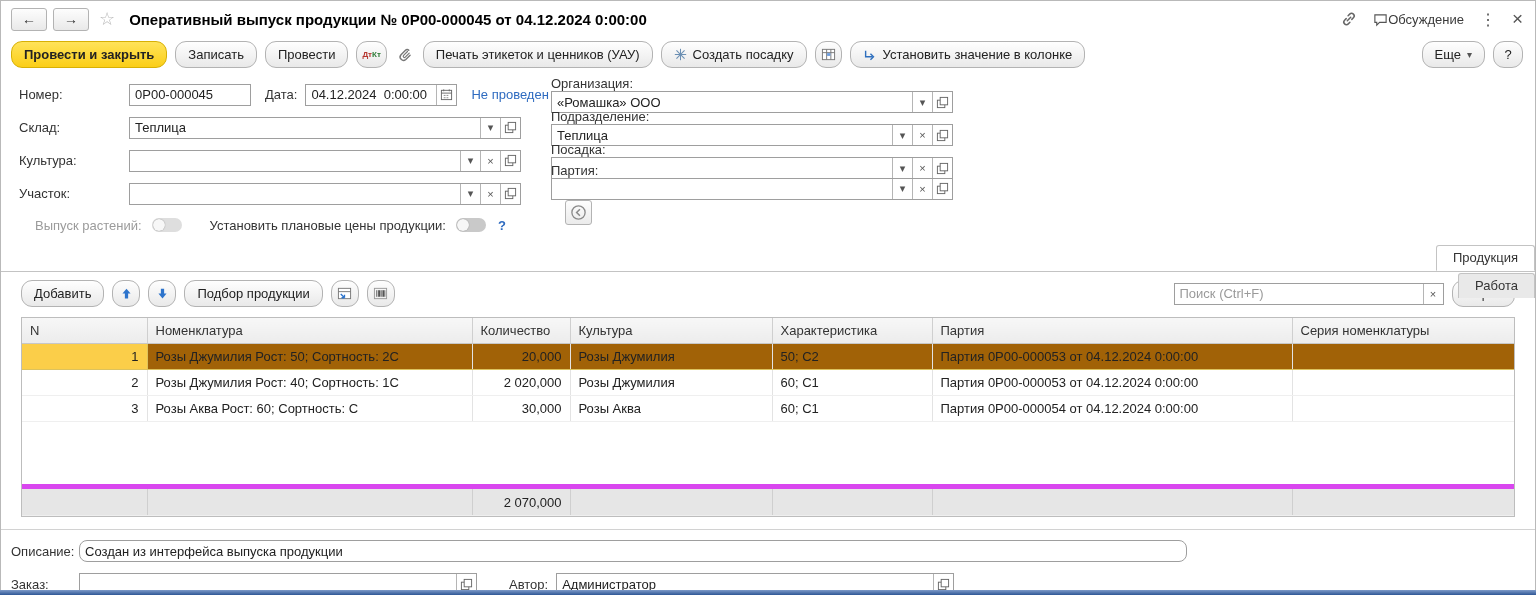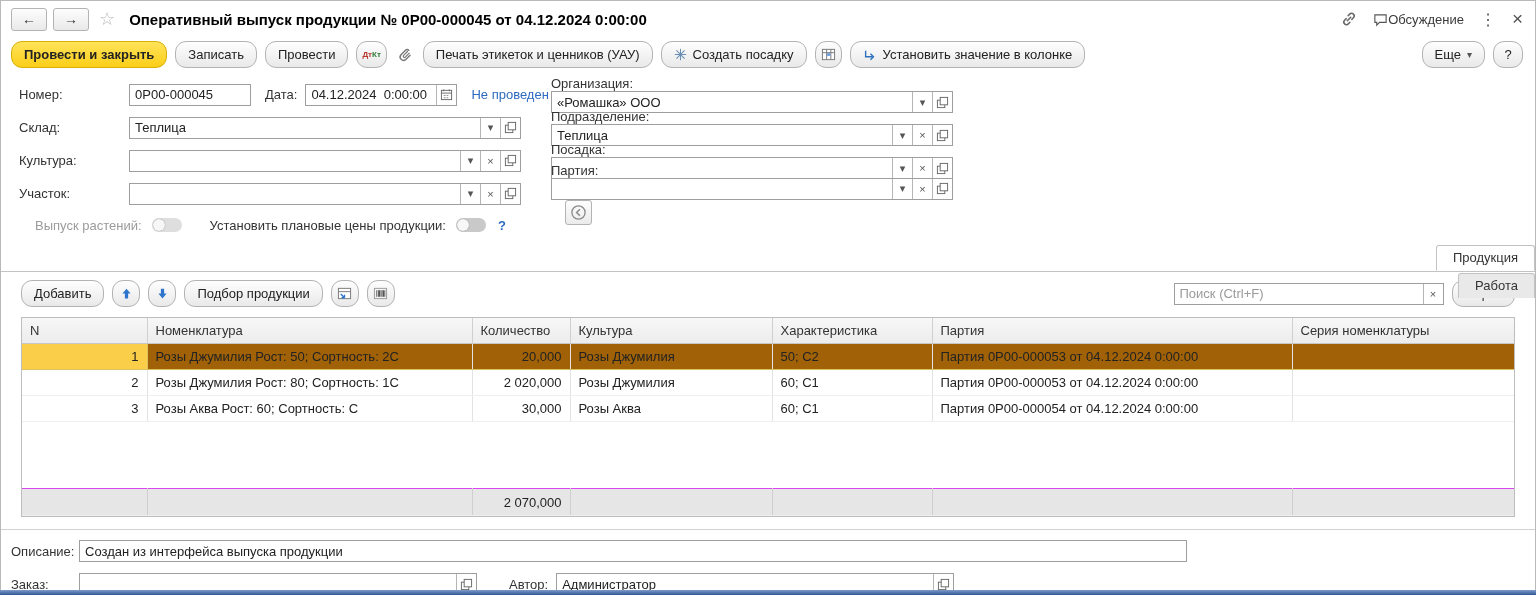--- a/index.html
+++ b/index.html
@@ -78,27 +78,27 @@
   col.c-n{width:125px;} col.c-nom{width:325px;} col.c-qty{width:98px;} col.c-cul{width:202px;}
   col.c-char{width:160px;} col.c-batch{width:360px;} col.c-ser{width:auto;}
   thead th{background:linear-gradient(#f7f7f7,#ececec);border-right:1px solid #cfcfcf;border-bottom:1px solid #c7c7c7;
     font-weight:400;text-align:left;padding:5px 8px;color:#333;white-space:nowrap;overflow:hidden;}
   thead th:last-child,tbody td:last-child,.totals td:last-child{border-right:none;}
   tbody td{border-right:1px solid #e3e3e3;border-bottom:1px solid #efefef;padding:5px 8px;white-space:nowrap;overflow:hidden;color:#222;cursor:default;}
   .ralign{text-align:right;}
   tr.selected td{background:#a16207;border-top:1px solid #dcc25e;border-bottom:1px solid #dcc25e;}
   tr.selected td.cell-n{background:#fbce49;border-right-color:#dcc25e;}
   .filler{flex:1;background:#fff;}
-  .totals td{background:#e6e6e6;border-top:1px solid #d946ef;border-right:1px solid #cfcfcf;padding:4px 8px;height:18px;}
+  .totals td{background:#e6e6e6;border-top:5px solid #d946ef;border-right:1px solid #cfcfcf;padding:4px 8px;height:18px;}
 
   
   .bottom{border-top:1px solid #d2d2d2;margin-top:12px;padding:10px 10px 0;}
   .brow{display:flex;align-items:center;margin-bottom:11px;}
   .blab{width:68px;flex:none;color:#333;}
-  .w1108{width:1108px;} .w398{width:398px;}
+  .w1108{width:1108px;border-radius:8px;} .w398{width:398px;}
   .alab{margin-left:32px;margin-right:8px;color:#333;}
 
   svg{display:block;}
 </style>
 </head>
 <body>
 
 <div class="window">
 
   <div class="titlebar">
@@ -424,21 +424,21 @@
           <td class="ralign cell-n">1</td>
           <td>Розы Джумилия Рост: 50; Сортность: 2С</td>
           <td class="ralign">20,000</td>
           <td>Розы Джумилия</td>
           <td>50; С2</td>
           <td>Партия 0Р00-000053 от 04.12.2024 0:00:00</td>
           <td></td>
         </tr>
         <tr>
           <td class="ralign cell-n">2</td>
-          <td>Розы Джумилия Рост: 80; Сортность: 1С</td>
+          <td>Розы Джумилия Рост: 40; Сортность: 1С</td>
           <td class="ralign">2 020,000</td>
           <td>Розы Джумилия</td>
           <td>60; С1</td>
           <td>Партия 0Р00-000053 от 04.12.2024 0:00:00</td>
           <td></td>
         </tr>
         <tr>
           <td class="ralign cell-n">3</td>
           <td>Розы Аква Рост: 60; Сортность: С</td>
           <td class="ralign">30,000</td>

